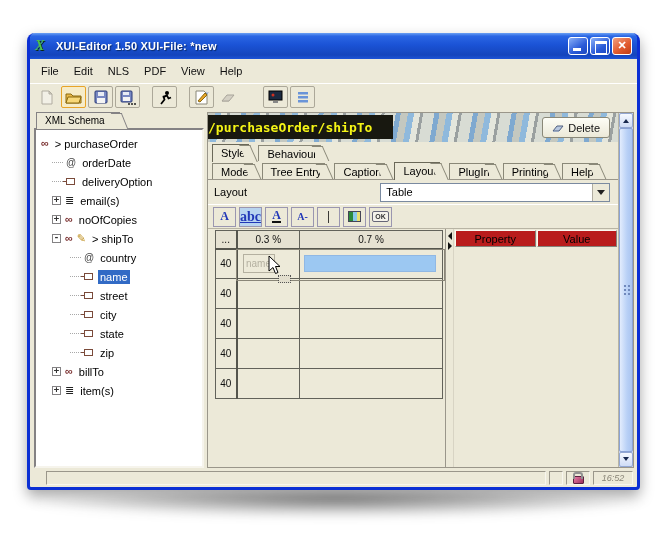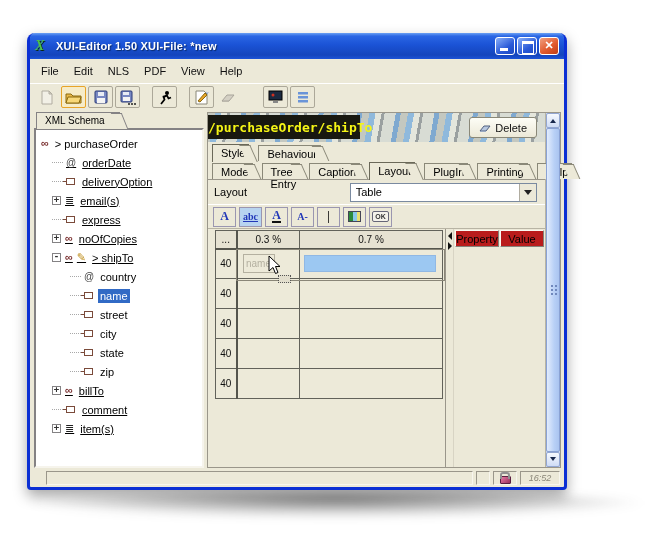--- a/index.html
+++ b/index.html
@@ -3,21 +3,21 @@
 <meta charset="utf-8">
 <style>
   * { box-sizing: border-box; margin:0; padding:0; }
   body { background:#fff; font-family:"Liberation Sans", sans-serif; }
   .stage { position:relative; width:671px; height:533px; background:#fff; overflow:hidden; }
   .floor-shadow { position:absolute; left:22px; right:22px; top:492px; height:26px;
     background: radial-gradient(ellipse at 50% 30%, rgba(40,40,40,.55), rgba(40,40,40,0) 72%);
     filter: blur(4px); border-radius:50%; }
 
   
-  .xp-window { position:absolute; left:27px; top:33px; width:540px; height:457px;
+  .xp-window { position:absolute; left:27px; top:33px; width:613px; height:457px;
     border:3px solid #0b2fd4; border-top:0; border-radius:8px 8px 4px 4px;
     background:#ece9d8; box-shadow: 0 6px 14px rgba(0,0,0,.35);
     display:flex; flex-direction:column; }
 
   .titlebar { height:26px; flex:0 0 26px; border-radius:5px 5px 0 0; position:relative;
     background: linear-gradient(180deg,#6aa0f4 0%, #2a66e4 12%, #1b53d6 45%, #1445bc 85%, #1d54d8 100%);
     display:flex; align-items:center; padding:0 5px; color:#fff; }
   .appicon { width:16px; height:16px; margin-right:5px; font:italic 900 14px/16px "Liberation Serif",serif;
     color:#4cc24c; text-shadow:1px 1px 0 #0a2a0a; }
   .appicon::before { content:"X"; }
@@ -50,21 +50,21 @@
   
   .left-col { width:170px; flex:0 0 170px; display:flex; flex-direction:column; }
   .panel-tab { width:84px; height:17px; flex:0 0 17px; position:relative; margin-left:2px;
     background:#ece9d8; border:1px solid #848284; border-bottom:0; border-right:0;
     font-size:10px; padding:2px 0 0 8px; z-index:2; }
   .panel-tab::after { content:""; position:absolute; right:-5px; top:0; bottom:0; width:10px;
     background:#ece9d8; border-right:1px solid #848284; border-top:1px solid #848284; transform:skewX(22deg); }
   .tree { flex:1; background:#fff; border:2px solid; border-color:#848284 #f6f4ec #f6f4ec #848284;
     margin-top:-1px; padding:4px 2px; font-size:11px; overflow:hidden; }
   .trow { display:flex; align-items:center; height:19px; white-space:nowrap; }
-  .lvl0 { padding-left:3px; } .lvl1 { padding-left:14px;text-decoration:underline; } .lvl2 { padding-left:32px; }
+  .lvl0 { padding-left:3px; } .lvl1 { padding-left:14px; } .lvl2 { padding-left:32px; }
   .conn { width:11px; flex:0 0 11px; border-top:1px dotted #a8a8a8; margin-right:3px; }
   .exp { width:9px; height:9px; flex:0 0 9px; border:1px solid #848284; background:#fff;
     margin-right:4px; position:relative; }
   .exp::before { position:absolute; left:0; right:0; top:-2px; text-align:center;
     font:bold 9px/9px "DejaVu Sans Mono", monospace; color:#333; }
   .exp.plus::before { content:"+"; } .exp.minus::before { content:"-"; }
   .tico { margin-right:4px; font-size:11px; line-height:11px; }
   .tico.link::before { content:"∞"; color:#7a3030; font-weight:bold; }
   .tico.attr::before { content:"@"; color:#444; font-size:10px; }
   .tico.list::before { content:"≣"; color:#222; }
@@ -104,21 +104,21 @@
   .combo-arrow { margin-left:auto; width:17px; align-self:stretch; background:#ece9d8;
     border-left:1px solid #b0aca0; display:flex; align-items:center; justify-content:center; }
   .tri-down { width:0; height:0; border:4px solid transparent; border-top:5px solid #222; margin-top:4px; }
 
   .fmtbar { height:25px; flex:0 0 25px; display:flex; align-items:center; gap:3px; padding:0 5px;
     border-top:1px solid #fff; border-bottom:1px solid #b8b4a4; }
   .fbtn { min-width:23px; height:20px; border:1px solid #9a96b0; background:#ece9d8;
     display:flex; align-items:center; justify-content:center;
     font:bold 12px "Liberation Serif", serif; color:#2238b8; }
   .fbtn.sel { background:#b8d4f0; }
-  .fbtn .u { text-decoration:underline; font-size:10px; }
+  .fbtn .u { text-decoration:underline; font-size:14px; }
   .fbtn .cbar { border-bottom:2px solid #101010; line-height:11px; }
   .fbtn .minus { font-size:10px; }
   .fbtn .sep { color:#101010; font-weight:bold; }
   .imgico { width:13px; height:11px; border:1px solid #445; 
     background: linear-gradient(90deg,#2a8a3a 0 4px,#88c8e8 4px 8px,#e8e070 8px 13px); }
   .okico { font:bold 7px "Liberation Sans", sans-serif; color:#333; border:1px solid #667;
     padding:1px 2px; border-radius:2px; background:#f4f2ea; }
 
   
   .split { flex:1 1 auto; min-height:0; display:flex; }
@@ -292,25 +292,20 @@
             <span class="conn"></span>
             <span class="tico el"></span>
             <span class="lbl">deliveryOption</span>
           </div>
           <div class="trow lvl1">
             <span class="exp plus"></span>
             <span class="tico list"></span>
             <span class="lbl">email(s)</span>
           </div>
           <div class="trow lvl1">
-            <span class="conn"></span>
-            <span class="tico el"></span>
-            <span class="lbl">express</span>
-          </div>
-          <div class="trow lvl1">
             <span class="exp plus"></span>
             <span class="tico link"></span>
             <span class="lbl">noOfCopies</span>
           </div>
           <div class="trow lvl1">
             <span class="exp minus"></span>
             <span class="tico link"></span>
             <span class="tico pencil"></span>
             <span class="lbl">&gt; shipTo</span>
           </div>
@@ -341,25 +336,20 @@
           </div>
           <div class="trow lvl2">
             <span class="conn"></span>
             <span class="tico el"></span>
             <span class="lbl">zip</span>
           </div>
           <div class="trow lvl1">
             <span class="exp plus"></span>
             <span class="tico link"></span>
             <span class="lbl">billTo</span>
-          </div>
-          <div class="trow lvl1">
-            <span class="conn"></span>
-            <span class="tico el"></span>
-            <span class="lbl">comment</span>
           </div>
           <div class="trow lvl1">
             <span class="exp plus"></span>
             <span class="tico list"></span>
             <span class="lbl">item(s)</span>
           </div>
         </div>
       </div>
 
       <div class="right-col">

